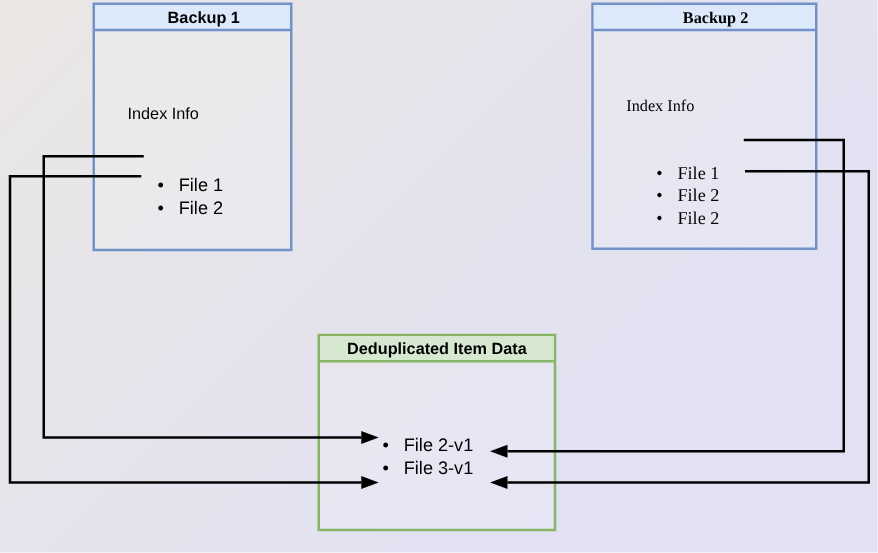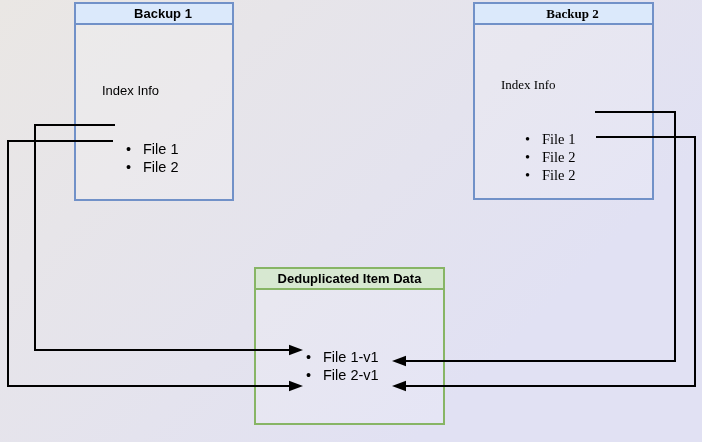--- a/index.html
+++ b/index.html
@@ -141,25 +141,25 @@
   </div>
 
   <div class="box green" id="dedup">
     <div class="box-header">
       <span>Deduplicated Item Data</span>
     </div>
     <div class="box-body">
       <ul class="file-list">
         <li>
           <span class="bullet"></span>
-          <span>File 1-v1</span>
+          <span>File 2-v1</span>
         </li>
         <li>
           <span class="bullet"></span>
-          <span>File 2-v1</span>
+          <span>File 3-v1</span>
         </li>
       </ul>
     </div>
   </div>
 
   <svg class="connectors" viewBox="0 0 702 442" aria-hidden="true">
 
     <g>
       <path d="M 115 125 H 35 V 350 H 289"></path>
       <polygon points="303,350 289,344.8 289,355.2"></polygon>

